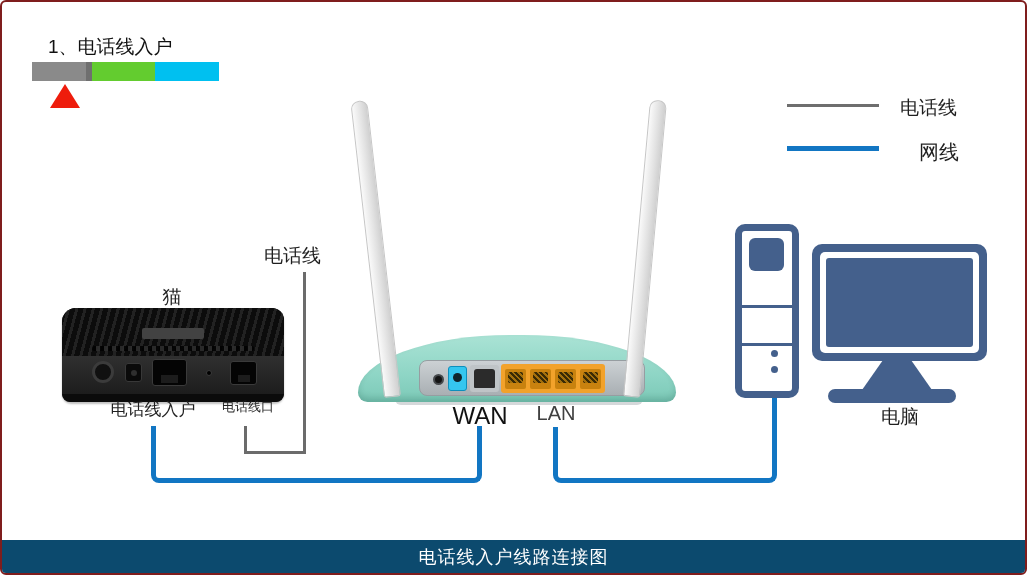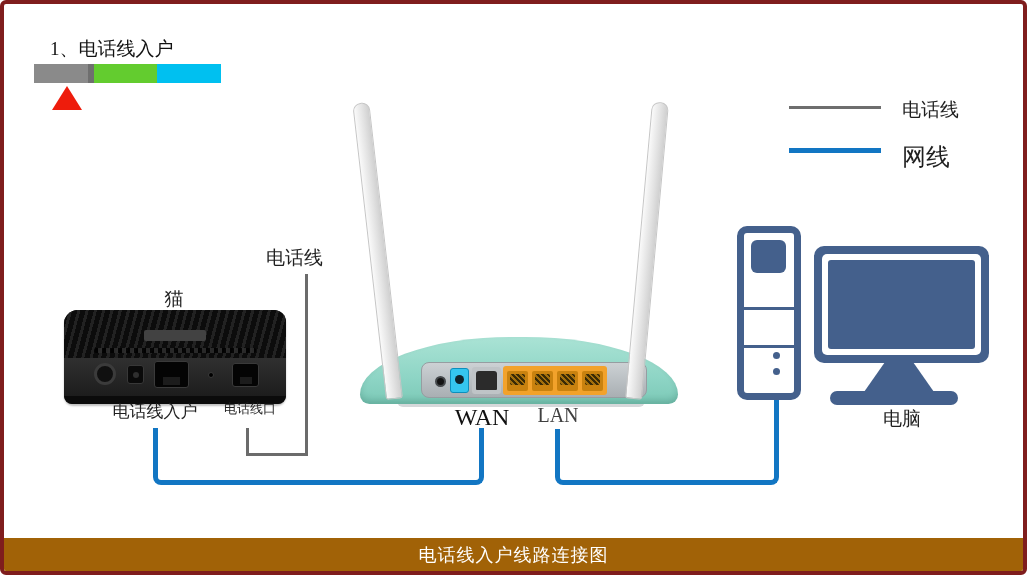--- a/index.html
+++ b/index.html
@@ -1,39 +1,39 @@
 <!DOCTYPE html>
 <html><head>
 <meta charset="utf-8">
 <style>
   html,body{margin:0;padding:0;background:#ffffff;}
   #canvas{
     position:relative;width:1027px;height:575px;box-sizing:border-box;
-    background:#ffffff;border:4px solid #7f1d1d;border-radius:6px;overflow:hidden;
-    font-family:Liberation Serif, serif;color:#1f1f1f;
+    background:#ffffff;border:2px solid #7f1d1d;border-radius:6px;overflow:hidden;
+    font-family:Liberation Sans, sans-serif;color:#1f1f1f;
   }
   .abs{position:absolute;}
   .txt{white-space:nowrap;}
 
   
   #step-title{left:46px;top:32px;font-size:19px;color:#111;}
   #progress{left:30px;top:60px;width:187px;height:19px;display:flex;}
   .seg{height:100%;}
   #seg-gray{width:60px;position:relative;}
   #seg-gray .seg-edge{position:absolute;right:0;top:0;width:6px;height:100%;background:#6f6f6f;}
   #seg-green{width:63px;}
   #seg-cyan{width:64px;}
   #pointer{left:48px;top:82px;width:0;height:0;border-left:15px solid transparent;border-right:15px solid transparent;border-bottom:24px solid #ee1c0c;}
 
   
   .legend-line{height:3px;width:92px;}
   #legend-phone-line{left:785px;top:102px;background:#6e6e6e;}
   #legend-net-line{left:785px;top:144px;height:5px;background:#1276c3;}
   #legend-phone-label{left:898px;top:93px;font-size:19px;}
-  #legend-net-label{left:898px;top:137px;font-size:24px;}
+  #legend-net-label{left:917px;top:137px;font-size:20px;}
 
   
   #modem-label{left:148px;top:282px;width:44px;text-align:center;font-size:19px;}
   #modem{left:60px;top:306px;width:222px;height:94px;background:#181818;
     border-radius:14px 12px 9px 9px;box-shadow:0 2px 2px rgba(0,0,0,.25);}
   #modem-top{position:absolute;left:0;top:0;right:0;height:48px;
     background:repeating-linear-gradient(105deg,#0c0c0c 0 5px,#222 5px 8px);
     border-radius:14px 12px 0 0;}
   #modem-logo{position:absolute;left:80px;top:20px;width:62px;height:11px;background:#424242;border-radius:2px;}
   #modem-vents{position:absolute;left:30px;top:38px;width:162px;height:5px;opacity:.85;
@@ -180,17 +180,17 @@
     <div class="tower-dot pc-blue" id="tower-dot2"></div>
   </div>
   <div class="abs pc-blue" id="monitor">
     <div id="monitor-gap"></div>
     <div class="pc-blue" id="monitor-screen"></div>
   </div>
   <div class="abs pc-blue" id="monitor-stand"></div>
   <div class="abs pc-blue" id="monitor-base"></div>
   <div class="abs txt" id="computer-label">电脑</div>
 
-  <div class="abs" id="footer-bar" style="background: #a16207;">
+  <div class="abs" id="footer-bar" style="background: #0c4a6e;">
     <span id="footer-caption">电话线入户线路连接图</span>
   </div>
 
 </div>
 
 </body></html>

